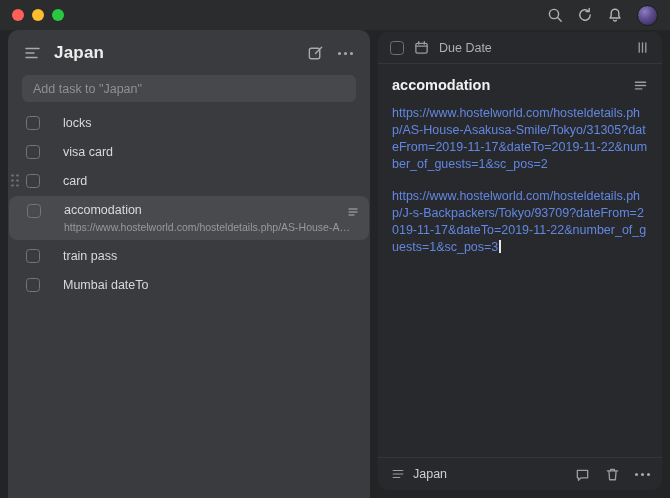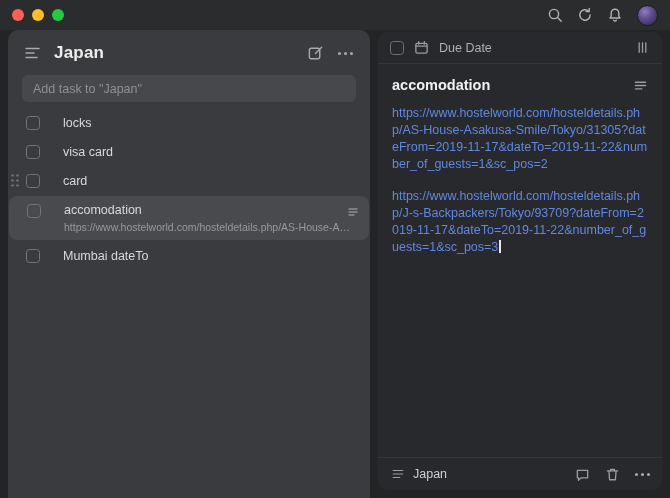--- a/index.html
+++ b/index.html
@@ -176,20 +176,24 @@
         </div>
         <span class="row-note-icon">
           <svg viewBox="0 0 12 12" width="12" height="12">
               <line x1="2" y1="3" x2="10" y2="3"></line>
               <line x1="2" y1="6" x2="10" y2="6"></line>
               <line x1="2" y1="9" x2="7" y2="9"></line>
             </svg>
         </span>
       </div>
 
+      <div class="task-row">
+        <span class="checkbox"></span>
+        <span class="task-label">train pass</span>
+      </div>
 
       <div class="task-row">
         <span class="checkbox"></span>
         <span class="task-label">Mumbai dateTo</span>
       </div>
 
     </div>
   </div>
 
   <div class="right-panel">

